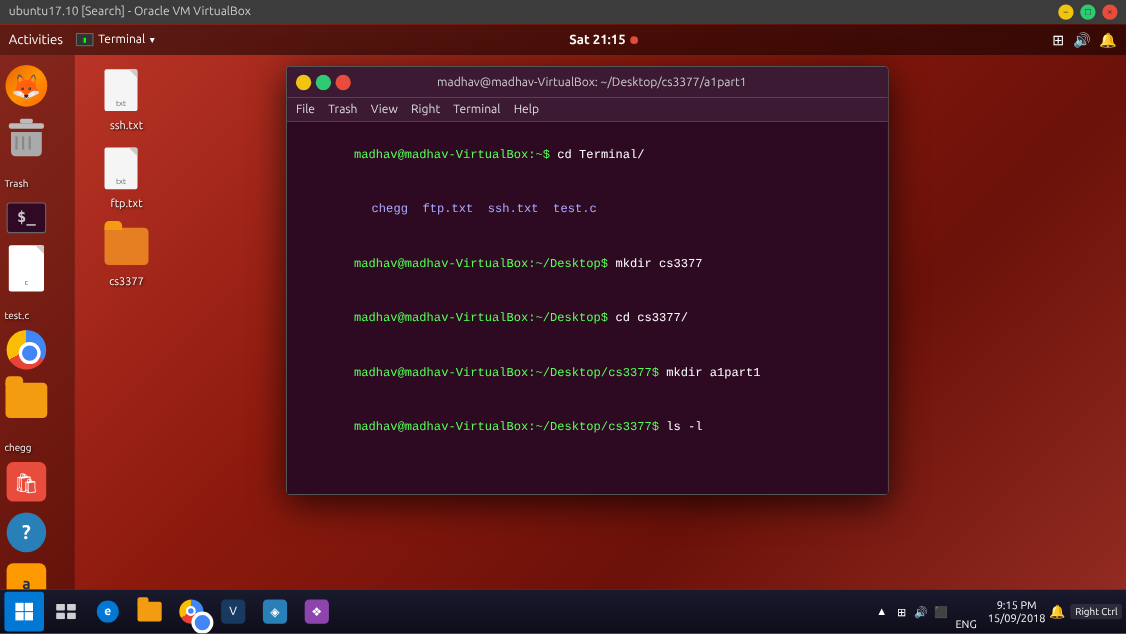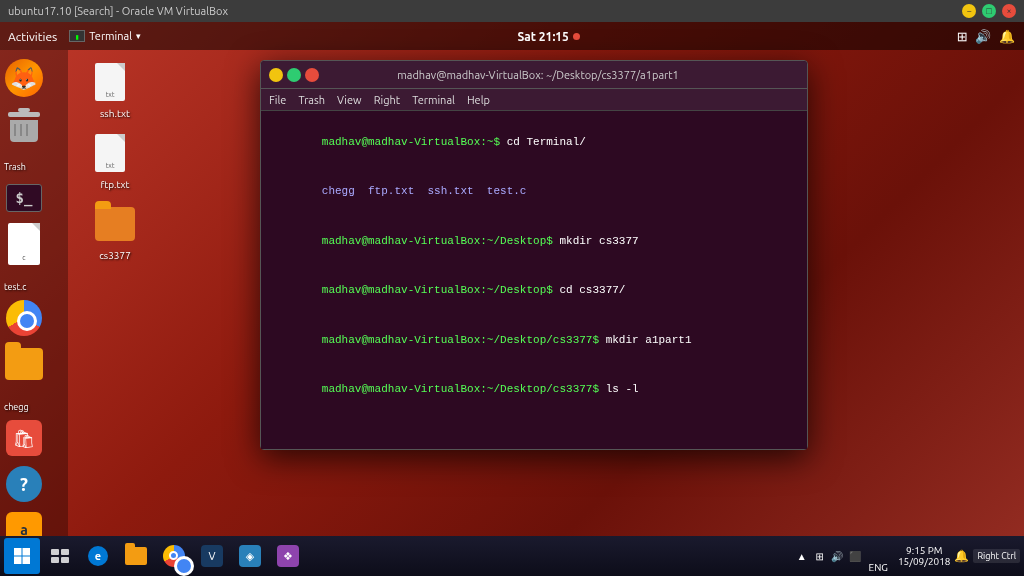--- a/index.html
+++ b/index.html
@@ -448,21 +448,21 @@
       font-size: 11px;
       overflow-y: auto;
       background: #2d0922;
     }
     .term-line {
       line-height: 1.5;
       white-space: pre;
     }
     .term-prompt { color: #55ff55; }
     .term-cmd { color: #ffffff; }
-    .term-output { color: #aaaaff; }
+    .term-output { color: #aaaaff; margin-left: 16px; }
     @keyframes blink { 50% { opacity: 0; } }
 
     
     .win-taskbar {
       position: absolute;
       bottom: 0;
       left: 0;
       width: 100%;
       height: 40px;
       background: linear-gradient(to bottom, #1a1a2e, #0d0d1a);

